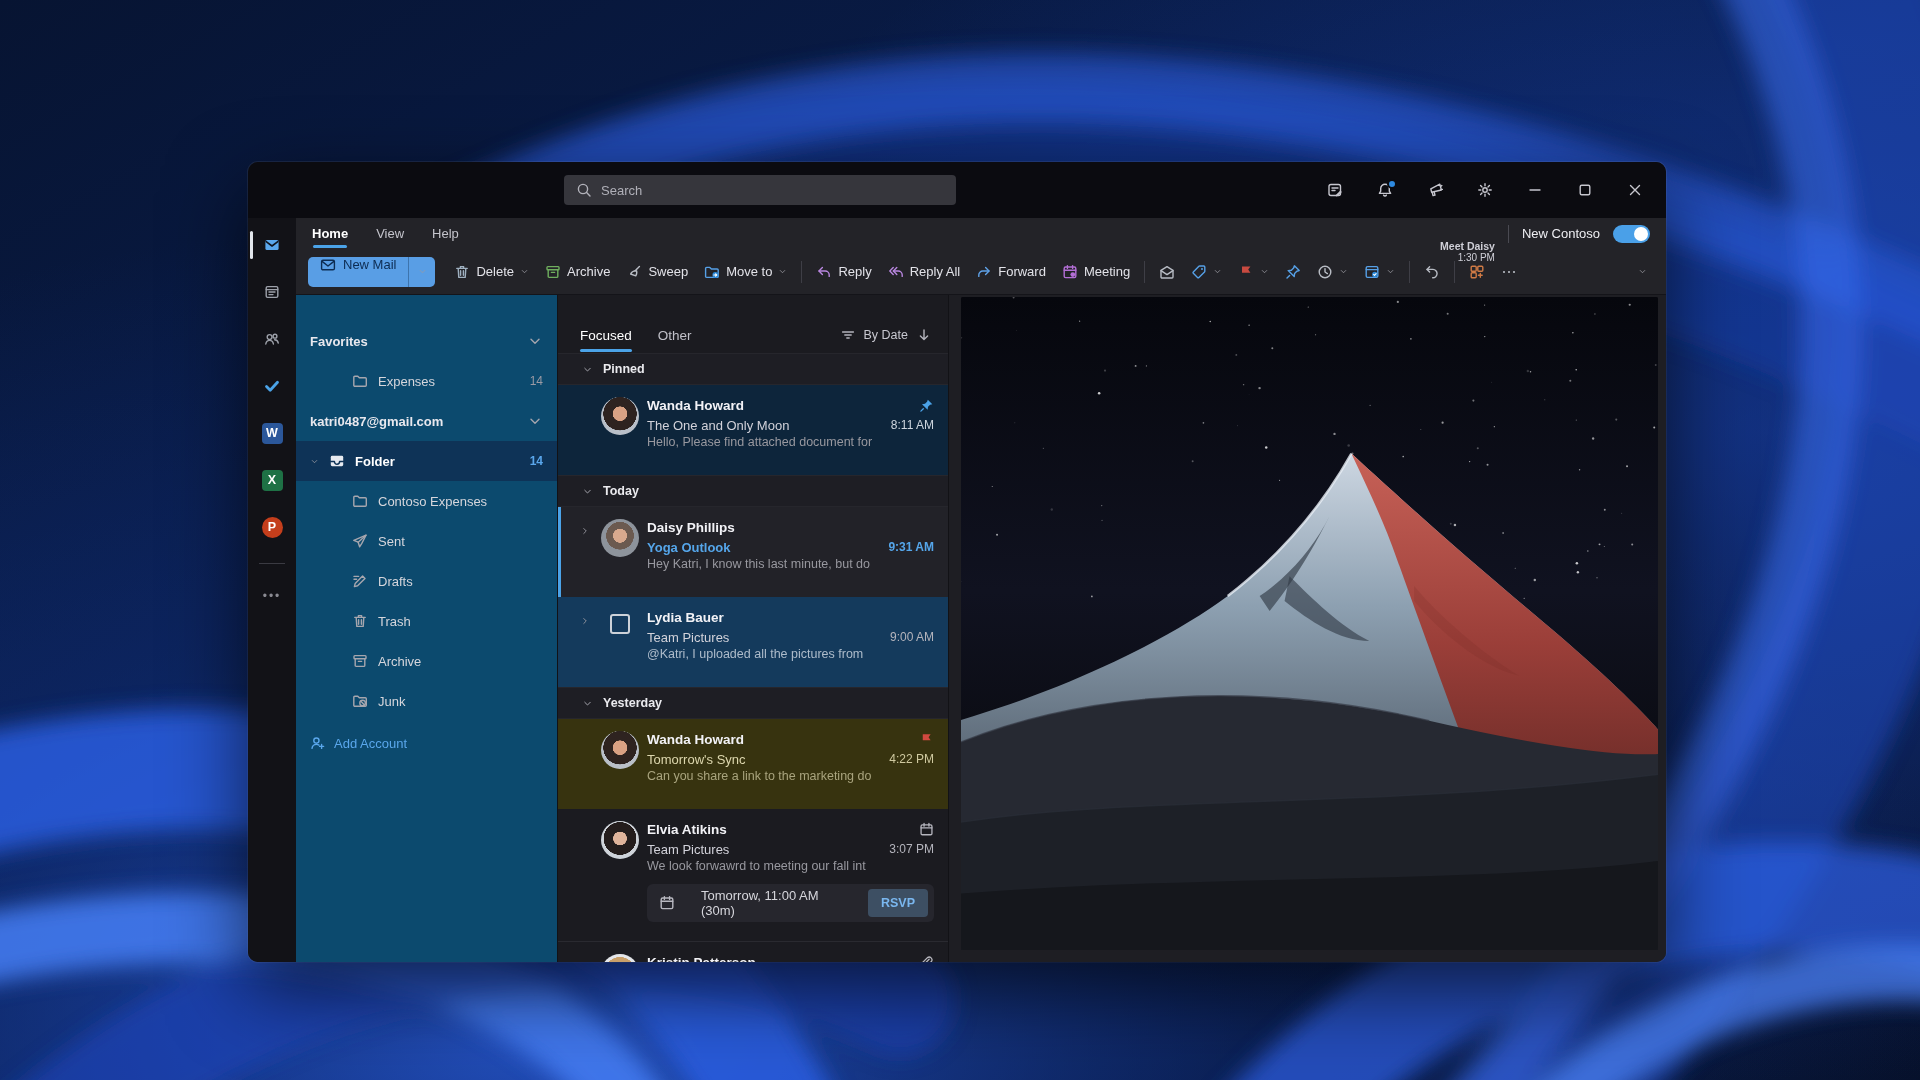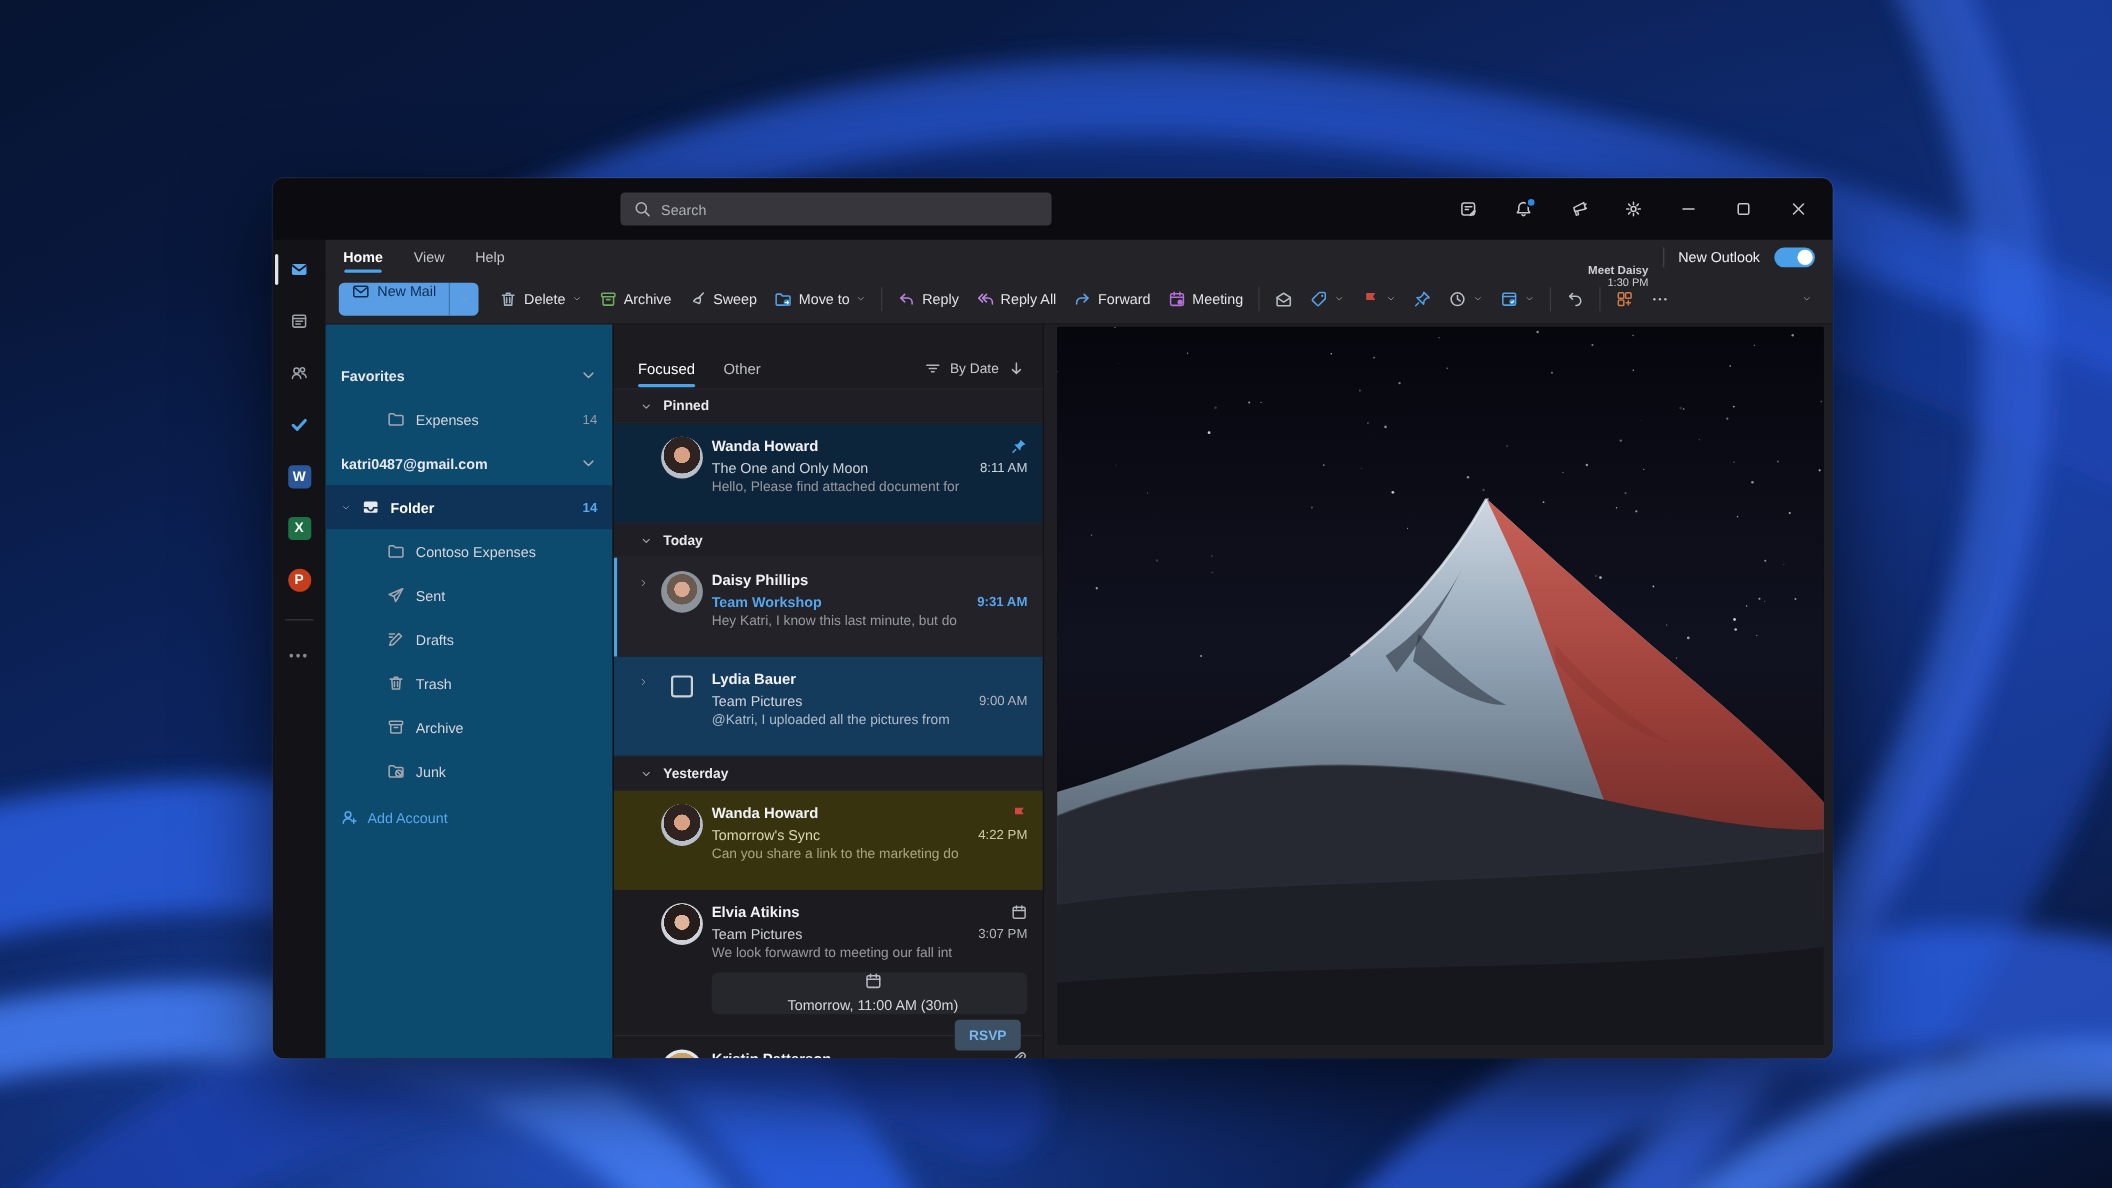--- a/index.html
+++ b/index.html
@@ -141,22 +141,22 @@
   .m-pin { background:#0d253b; }
   .m-pin .mtime { color:#cdd5dd; }
   .m-unread { background:#222228; }
   .m-unread::before { content:""; position:absolute; left:0; top:0; bottom:0; width:3px; background:#4ba3e8; }
   .m-unread .subject, .m-unread .mtime { color:#55a6ea; font-weight:bold; }
   .m-sel { background:#143a5c; }
   .m-sel .l3 { color:#aebccb; }
   .m-flag { background:#37330f; }
   .m-flag .subject { color:#ddd7ae; } .m-flag .mtime { color:#cfc9a0; } .m-flag .l3 { color:#a9a47e; }
   .m-elvia { height:132px; }
-  .rsvp { margin-top:5px; display:flex; align-items:center; gap:6px; background:#26262d;
-    border-radius:6px; height:38px; padding:0 6px 0 12px; color:#d6d6dc; font-size:13px;flex-direction:column; }
+  .rsvp { margin-top:5px; display:flex; align-items:center; gap:26px; background:#26262d;
+    border-radius:6px; height:38px; padding:0 6px 0 12px; color:#d6d6dc; font-size:13px; }
   .rsvp .ic { color:#b8b8c0; }
   .rsvp-btn { margin-left:auto; background:#3d4f63; color:#7ab7ef; font-weight:bold; font-size:12.5px;
     border:0; border-radius:4px; padding:7px 13px; font-family:inherit; }
   .hairline { height:1px; background:#2a2a30; flex:none; }
   .m-cut { height:60px; }
 
   .pin-blue { color:#4ba3e8; } .flag-red { color:#d0493f; } .gray-ic { color:#b6b6be; }
 
   
   .reading { flex:1; position:relative; background:#1e1e23; min-width:0; }
@@ -330,21 +330,21 @@
       <div class="menubar">
         <span class="mtab active">Home</span>
         <span class="mtab">View</span>
         <span class="mtab">Help</span>
         <div class="mb-right">
           <div class="meet">
             <div class="t1">Meet Daisy</div>
             <div class="t2">1:30 PM</div>
           </div>
           <div class="vdiv"></div>
-          <span class="no-label">New Outlook</span>
+          <span class="no-label">New Contoso</span>
           <div class="toggle"></div>
         </div>
       </div>
 
       <div class="toolbar">
         <div class="split">
           <div class="mainpart">
             <span class="ic">
                 <svg viewBox="0 0 16 16" fill="none" stroke="currentColor" stroke-width="1.4" stroke-linecap="round" stroke-linejoin="round">
                   <rect x="1.6" y="3.2" width="12.8" height="9.6" rx="1.4"></rect>
@@ -728,21 +728,21 @@
                   </svg>
                 </span></div>
             <div class="avslot">
                 <div class="avatar av-daisy"></div>
               </div>
             <div class="mbody">
               <div class="l1">
                   <span class="sender">Daisy Phillips</span>
                 </div>
               <div class="l2">
-                  <span class="subject">Team Workshop</span>
+                  <span class="subject">Yoga Outlook</span>
                   <span class="mtime">9:31 AM</span>
                 </div>
               <div class="l3">Hey Katri, I know this last minute, but do</div>
             </div>
           </div>
           <div class="mrow m-sel">
             <div class="chevslot"><span class="ic">
                   <svg viewBox="0 0 16 16" fill="none" stroke="currentColor" stroke-width="1.4" stroke-linecap="round" stroke-linejoin="round">
                     <path d="M6 4l4 4-4 4"></path>
                   </svg>

